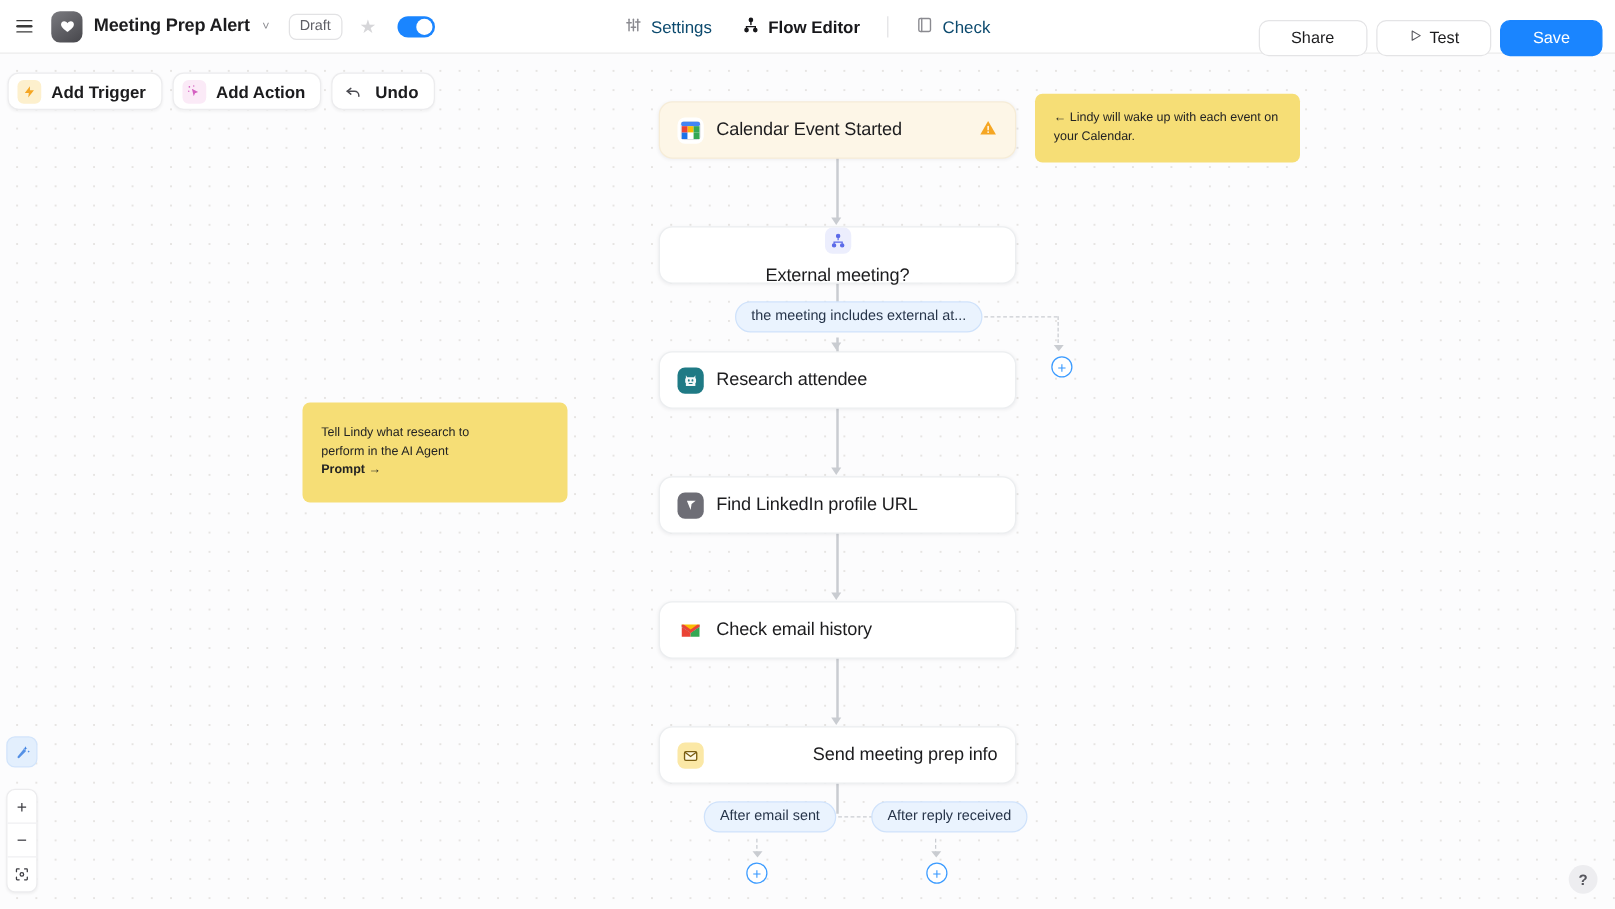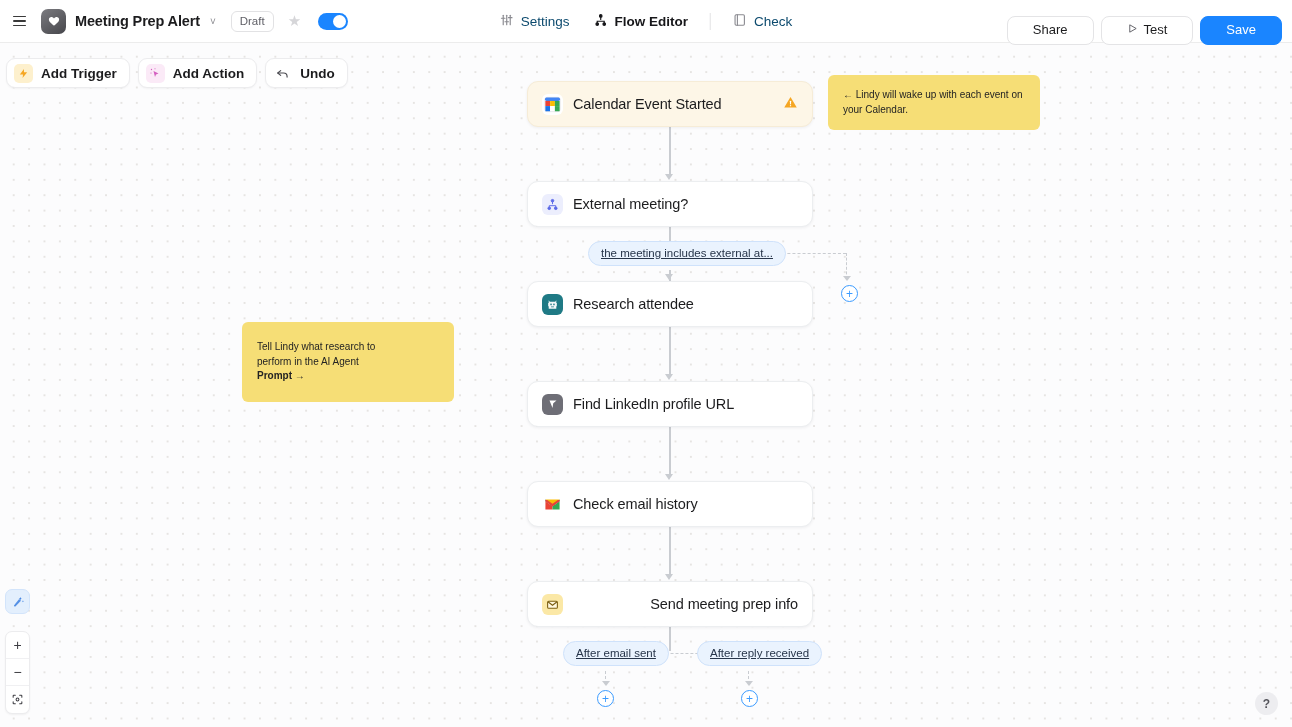--- a/index.html
+++ b/index.html
@@ -150,21 +150,21 @@
     position: absolute; width: 0; height: 0; z-index: 2;
     border-left: 4px solid transparent; border-right: 4px solid transparent;
     border-top: 5.5px solid #c9ccd1;
   }
 
   
   .pill {
     position: absolute; z-index: 12;
     background: #eaf3fe; border: 1px solid #cfe2fb; color: #27354a;
     font-size: 11.5px; border-radius: 20px; padding: 5px 12px 6px;
-    white-space: nowrap; cursor: pointer; text-decoration: underline;
+    white-space: nowrap; cursor: pointer;
   }
 
   
   .plus-btn {
     position: absolute; width: 17px; height: 17px; border-radius: 50%;
     border: 1.4px solid #3b9bff; color: #3b9bff; background: #fff;
     display: flex; align-items: center; justify-content: center;
     font-size: 12px; line-height: 1; z-index: 14; cursor: pointer;
     font-weight: 400;
   }
@@ -358,21 +358,21 @@
       <span class="node-label">Calendar Event Started</span>
       <span class="warn">
         <svg width="15" height="15" viewBox="0 0 24 24" fill="#f5a623">
           <path d="M12 3L22 20H2L12 3z"></path>
             <rect x="11.1" y="9" width="1.8" height="6" fill="#fff" rx="0.9"></rect>
             <circle cx="12" cy="17" r="1.1" fill="#fff"></circle>
         </svg>
       </span>
     </div>
 
-    <div class="node" style="left:527px; top:138px;">
+    <div class="node" style="left:527px; top:138px;flex-direction:column;">
       <span class="node-ico ico-branch">
         <svg width="13" height="13" viewBox="0 0 24 24" fill="#5b6ae8" stroke="#5b6ae8" stroke-width="1.8">
           <circle cx="12" cy="5" r="2.4"></circle>
             <circle cx="6" cy="19" r="2.4"></circle>
             <circle cx="18" cy="19" r="2.4"></circle>
           <path d="M12 7.4v4M6 16.6v-2.4h12v2.4" fill="none"></path>
         </svg>
       </span>
       <span class="node-label">External meeting?</span>
     </div>

